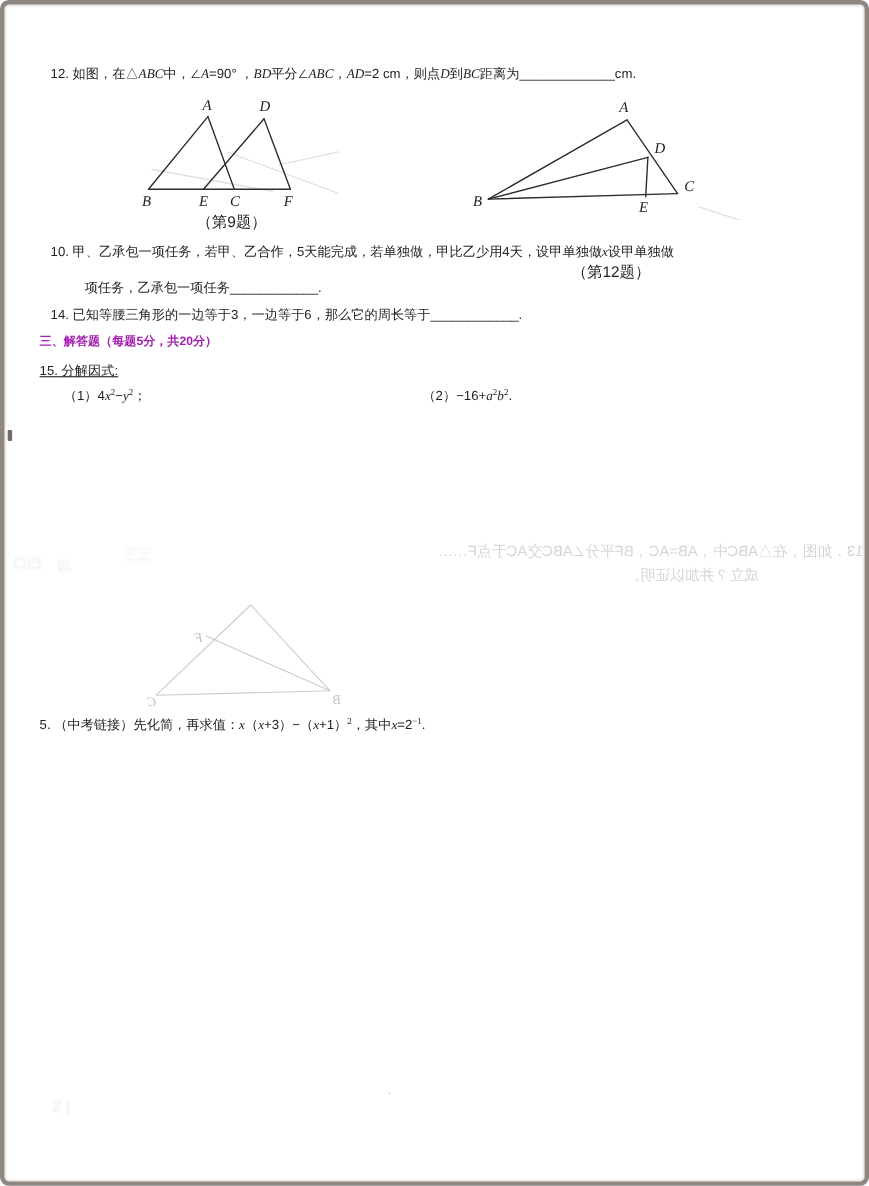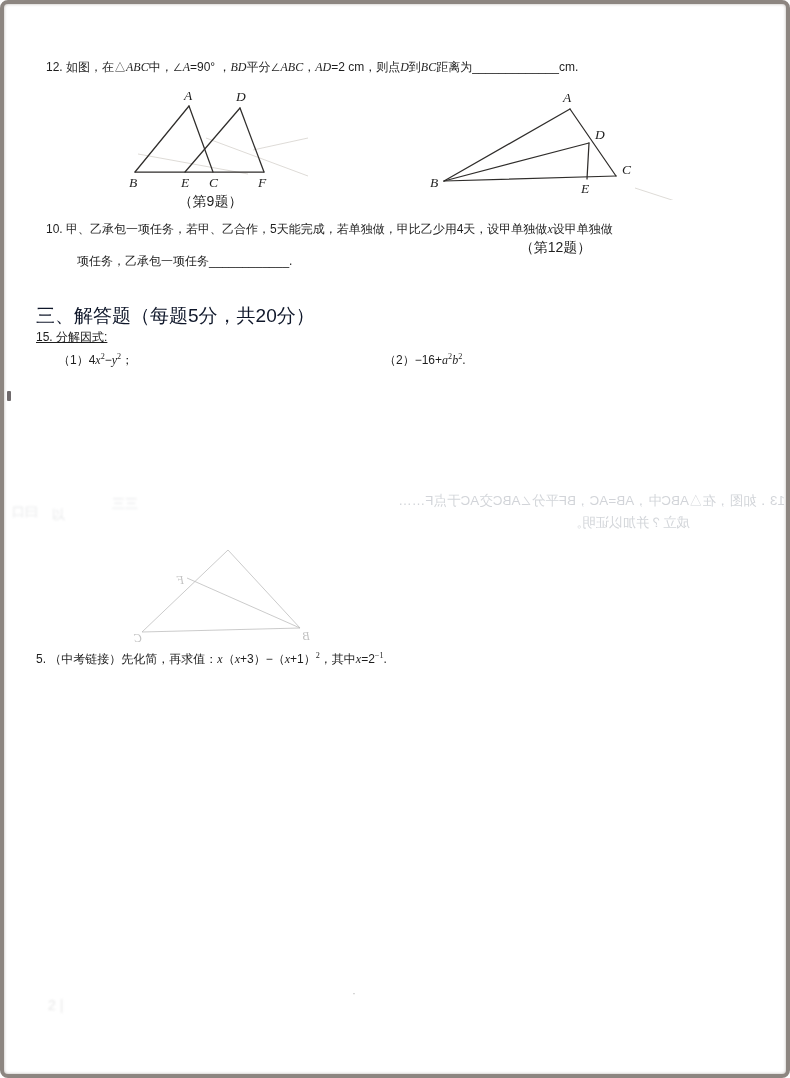--- a/index.html
+++ b/index.html
@@ -4,21 +4,21 @@
 <style>
   html,body{margin:0;padding:0;background:#ffffff;}
   body{width:790px;height:1078px;overflow:hidden;
        font-family:"Liberation Sans",sans-serif;color:#1e1e1e;}
   .canvas{position:absolute;left:0;top:0;width:790px;height:1078px;background:#fff;}
   .frame{position:absolute;inset:0;border:4px solid #8d8681;border-radius:8px;
          box-shadow:inset 0 0 3px rgba(120,114,108,.55);pointer-events:none;z-index:50;}
   .line{position:absolute;white-space:nowrap;font-size:12px;letter-spacing:0;}
   .i{font-family:"Liberation Serif",serif;font-style:italic;}
   .sup{font-size:68%;vertical-align:super;font-family:"Liberation Serif",serif;line-height:0;}
-  .sec{color:#0f172a;font-weight:normal;font-size:19px;}
+  .sec{color:#a21caf;font-weight:bold;font-size:11px;}
   .caption{position:absolute;text-align:center;font-size:14px;}
   .figlbl{font:italic 13.5px "Liberation Serif",serif;fill:#1e1e1e;}
   .edge{stroke:#2f2d2b;stroke-width:1.25;fill:none;stroke-linecap:round;}
   .ghostline{stroke:#d6d2cd;stroke-width:1;fill:none;opacity:.8;}
   .ghost-text{position:absolute;transform:scaleX(-1);color:#8a919c;opacity:.38;
               filter:blur(.4px);font-size:13.5px;white-space:nowrap;}
   .smudge{position:absolute;color:#7a8088;opacity:.18;filter:blur(1px);font-size:13px;}
   .ghostedge{stroke:#b9b9b9;stroke-width:1;fill:none;opacity:.75;}
   .ghostlbl{font:italic 12px "Liberation Serif",serif;fill:#c2c2c2;}
   .dash{position:absolute;left:7px;top:391px;width:4px;height:10px;background:#565052;
@@ -65,20 +65,21 @@
     <text class="figlbl" x="2" y="95">B</text>
     <text class="figlbl" x="194" y="82">C</text>
     <text class="figlbl" x="167" y="47">D</text>
     <text class="figlbl" x="153" y="101">E</text>
   </svg>
   <div class="caption" style="left:428px;top:193px;width:255px;margin-top:46px;">（第12题）</div>
 
   <div class="line" style="left:46px;top:221px;"><span>10. 甲、乙承包一项任务，若甲、乙合作，5天能完成，若单独做，甲比乙少用4天，设甲单独做</span><span class="i">x</span><span>设甲单独做</span></div>
   <div class="line" style="left:77px;top:253px;"><span>项任务，乙承包一项任务</span><span>____________</span><span>.</span></div>
 
+  <div class="line" style="left:46px;top:278px;"><span>14. 已知等腰三角形的一边等于3，一边等于6，那么它的周长等于</span><span>____________</span><span>.</span></div>
 
   <div class="line sec" style="left:36px;top:303px;">三、解答题（每题5分，共20分）</div>
 
   <div class="line" style="left:36px;top:329px;text-decoration:underline;">15. 分解因式:</div>
   <div class="line" style="left:58px;top:352px;"><span>（1）4</span><span class="i">x</span><span class="sup">2</span><span>−</span><span class="i">y</span><span class="sup">2</span><span>；</span></div>
   <div class="line" style="left:384px;top:352px;"><span>（2）−16+</span><span class="i">a</span><span class="sup">2</span><span class="i">b</span><span class="sup">2</span><span>.</span></div>
 
   <div class="dash"></div>
 
   <div class="smudge" style="left:12px;top:503px;">口曰</div>

